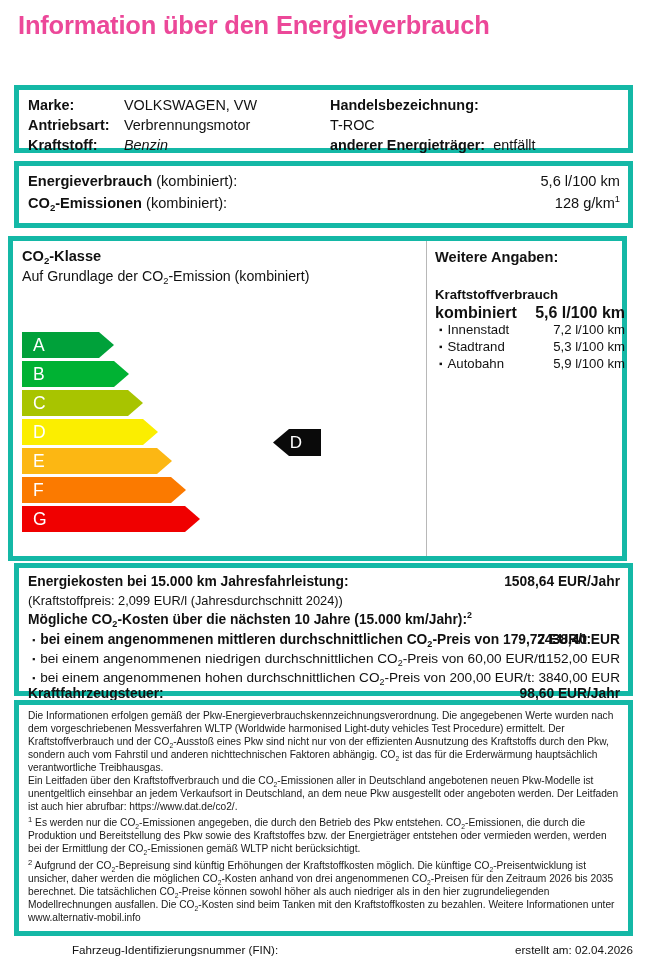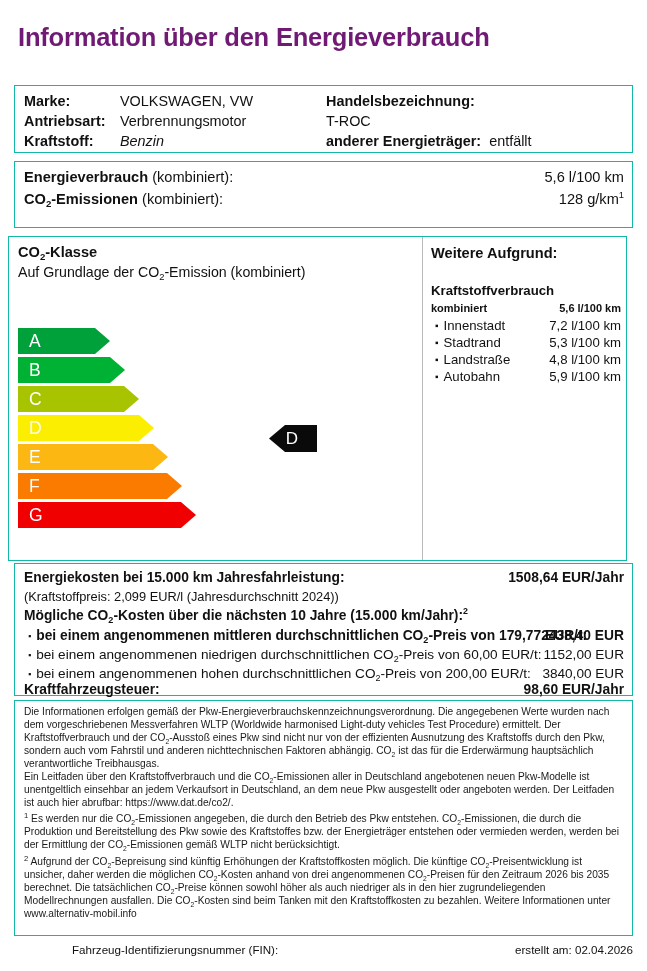--- a/index.html
+++ b/index.html
@@ -17,37 +17,37 @@
     height: 971px;
     box-sizing: border-box;
     background: #ffffff;
     overflow: hidden;
   }
 
   
   .title {
     position: absolute;
     left: 18px;
-    top: 20px;
+    top: 8px;
     width: 612px;
     font-size: 25.5px;
     font-weight: bold;
     line-height: 34px;
     letter-spacing: -0.2px;
-    color: #701a75;
+    color: #ec4899;
   }
   .title .l2 { display: block; }
   sub { font-size: 0.66em; line-height: 0; vertical-align: baseline; position: relative; top: 3px; }
   sup { font-size: 0.64em; line-height: 0; vertical-align: baseline; position: relative; top: -6px; }
 
   
   .box {
     position: absolute;
     box-sizing: border-box;
-    border: 1px solid #14b8a6;
+    border: 5px solid #14b8a6;
     background: #ffffff;
   }
 
   
   #identity-box { left: 14px; top: 85px; width: 619px; height: 68px; }
   .id-col { position: absolute; top: 5px; }
   .id-col.left  { left: 9px;  width: 300px; }
   .id-col.right { left: 311px; width: 300px; }
   .id-row {
     height: 20px;
@@ -160,21 +160,21 @@
   #further { position: absolute; left: 422px; top: 6px; width: 190px; }
   #further-title { font-size: 14.6px; font-weight: bold; line-height: 20px; }
   #further-sub { margin-top: 19px; font-size: 13.2px; font-weight: bold; line-height: 18px; }
   .fu-row {
     position: relative;
     height: 17px;
     font-size: 13.2px;
     line-height: 17px;
     white-space: nowrap;
   }
-  .fu-row.main { font-weight: bold; font-size: 11px; }
+  .fu-row.main { font-weight: bold; font-size: 16px; }
   .fu-row .fu-key { position: absolute; left: 0; top: 0; }
   .fu-row.bullet .fu-key { left: 4px; }
   .fu-row.bullet .fu-key::before {
     content: "\25AA";
     font-size: 10px;
     margin-right: 5px;
     position: relative;
     top: -1px;
   }
   .fu-row .fu-val { position: absolute; right: 0; top: 0; }
@@ -320,40 +320,36 @@
           <div class="letter">G</div>
         </div>
       </div>
 
     <div id="class-marker">
       <div class="mbody"></div>
       <div class="mletter">D</div>
     </div>
 
     <div id="further">
-      <div id="further-title">Weitere Aufgrund:</div>
+      <div id="further-title">Weitere Angaben:</div>
       <div id="further-sub">Kraftstoffverbrauch</div>
       <div id="further-rows">
           <div class="fu-row main">
             <span class="fu-key">kombiniert</span>
             <span class="fu-val">5,6 l/100 km</span>
           </div>
           <div class="fu-row bullet">
             <span class="fu-key">Innenstadt</span>
             <span class="fu-val">7,2 l/100 km</span>
           </div>
           <div class="fu-row bullet">
             <span class="fu-key">Stadtrand</span>
             <span class="fu-val">5,3 l/100 km</span>
           </div>
           <div class="fu-row bullet">
-            <span class="fu-key">Landstraße</span>
-            <span class="fu-val">4,8 l/100 km</span>
-          </div>
-          <div class="fu-row bullet">
             <span class="fu-key">Autobahn</span>
             <span class="fu-val">5,9 l/100 km</span>
           </div>
         </div>
     </div>
   </div>
 
   <div class="box" id="costs-box">
     <div class="cost-row bold r0">
       <span class="ck">Energiekosten bei 15.000 km Jahresfahrleistung:</span>

